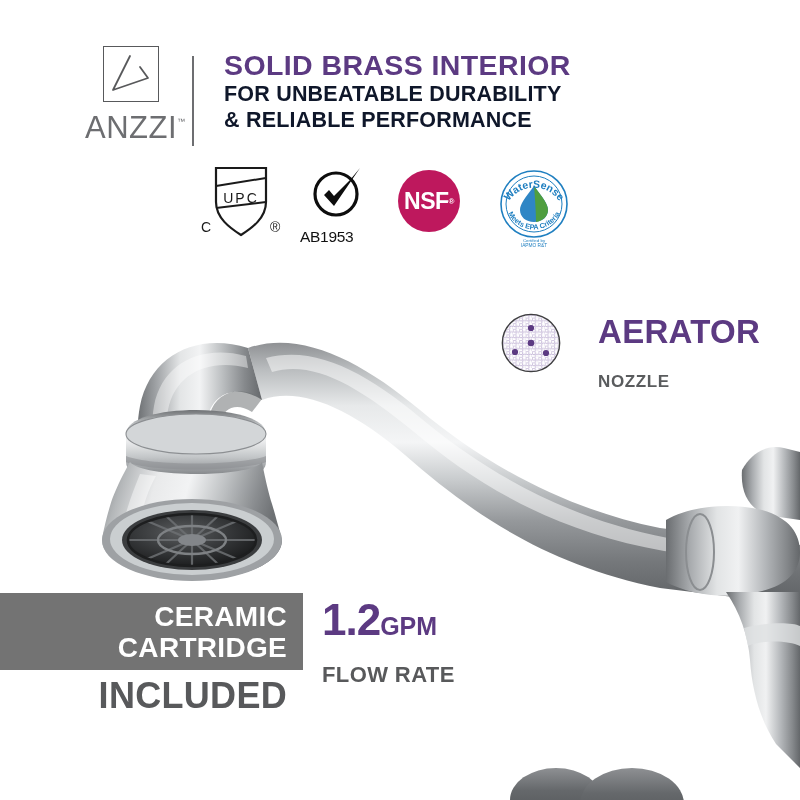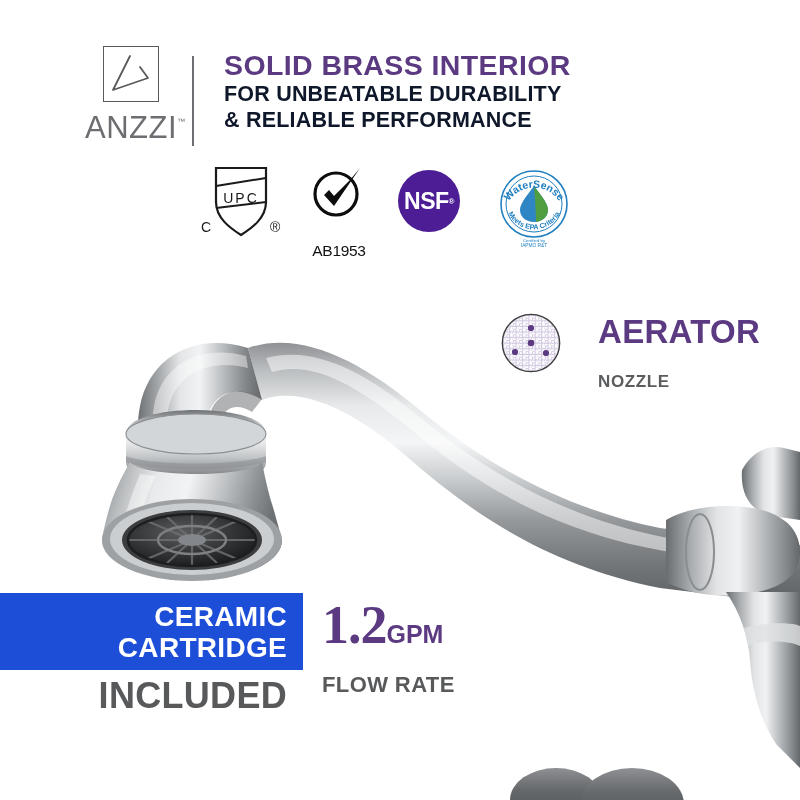--- a/index.html
+++ b/index.html
@@ -80,37 +80,37 @@
   .badge { position: absolute; }
 
   .badge-upc { left: 196px; top: 2px; width: 90px; height: 80px; }
   .badge-ab  { left: 300px; top: 6px; width: 78px; height: 78px; }
   .badge-nsf { left: 398px; top: 10px; width: 64px; height: 64px; }
   .badge-ws  { left: 492px; top: 4px; width: 84px; height: 84px; }
 
   .nsf-circle {
     width: 62px; height: 62px;
     border-radius: 50%;
-    background: #4c1d95;
+    background: #be185d;
     color: #ffffff;
     font-size: 23px;
     font-weight: bold;
     display: flex;
     align-items: center;
     justify-content: center;
     letter-spacing: -0.5px;
   }
   .nsf-circle sup { font-size: 8px; vertical-align: -2px; }
 
   .ab-label {
-    text-align: center;
+    text-align: left;
     font-size: 15.5px;
     color: #111;
     font-family: "Liberation Sans", sans-serif;
-    margin-top: 18px;
+    margin-top: 4px;
     letter-spacing: -0.3px;
   }
 
   
   .faucet-layer {
     position: absolute;
     left: 0; top: 0;
     width: 800px; height: 800px;
     pointer-events: none;
   }
@@ -141,21 +141,21 @@
     color: #5a5c5e;
     letter-spacing: 0.6px;
     margin-top: 24px;
   }
 
   
   .cartridge-banner {
     position: absolute;
     left: 0; top: 593px;
     width: 303px; height: 77px;
-    background: #1d4ed8;
+    background: #737373;
     box-sizing: border-box;
     padding: 8px 16px 0 0;
     text-align: right;
   }
   .cartridge-line {
     color: #ffffff;
     font-size: 28px;
     font-weight: bold;
     line-height: 1.12;
     letter-spacing: 0.3px;
@@ -177,21 +177,21 @@
   .flow-rate {
     position: absolute;
     left: 322px; top: 598px;
   }
   .flow-value {
     color: #5c3a82;
     font-weight: bold;
     line-height: 1;
     white-space: nowrap;
   }
-  .flow-value .num { font-size: 54px; letter-spacing: -1px; font-family: Liberation Serif, serif; }
+  .flow-value .num { font-size: 44px; letter-spacing: -1px; }
   .flow-value .unit { font-size: 25px; letter-spacing: 0px; }
   .flow-label {
     color: #58595b;
     font-size: 22px;
     font-weight: bold;
     letter-spacing: 0.4px;
     margin-top: 20px;
   }
 </style>
 </head>

